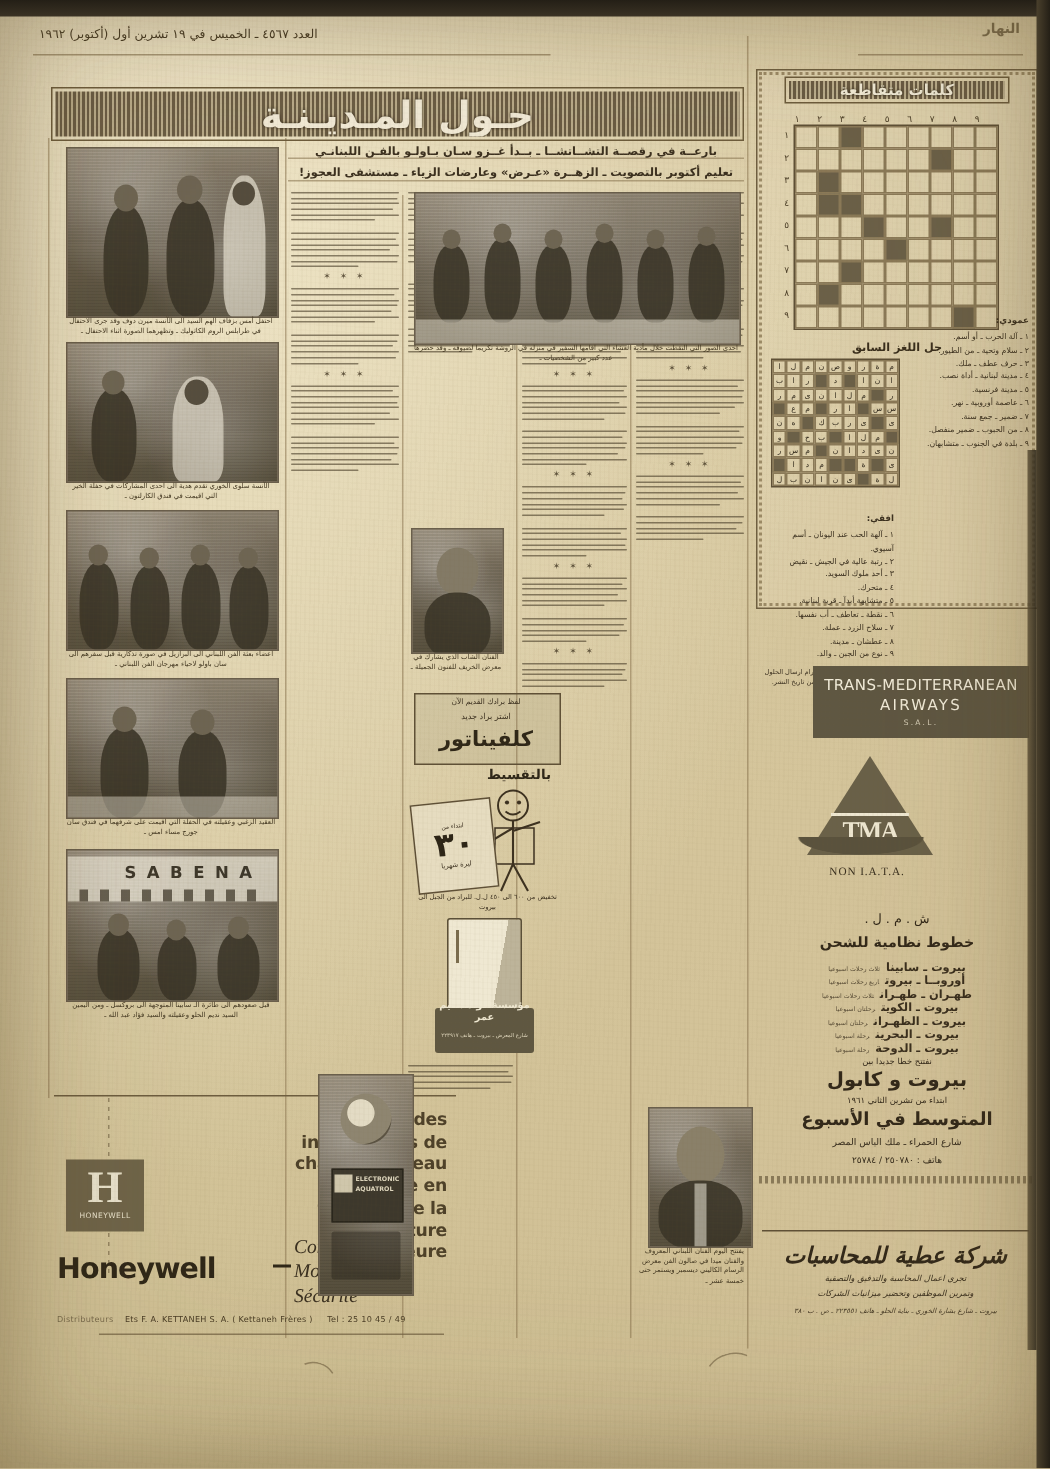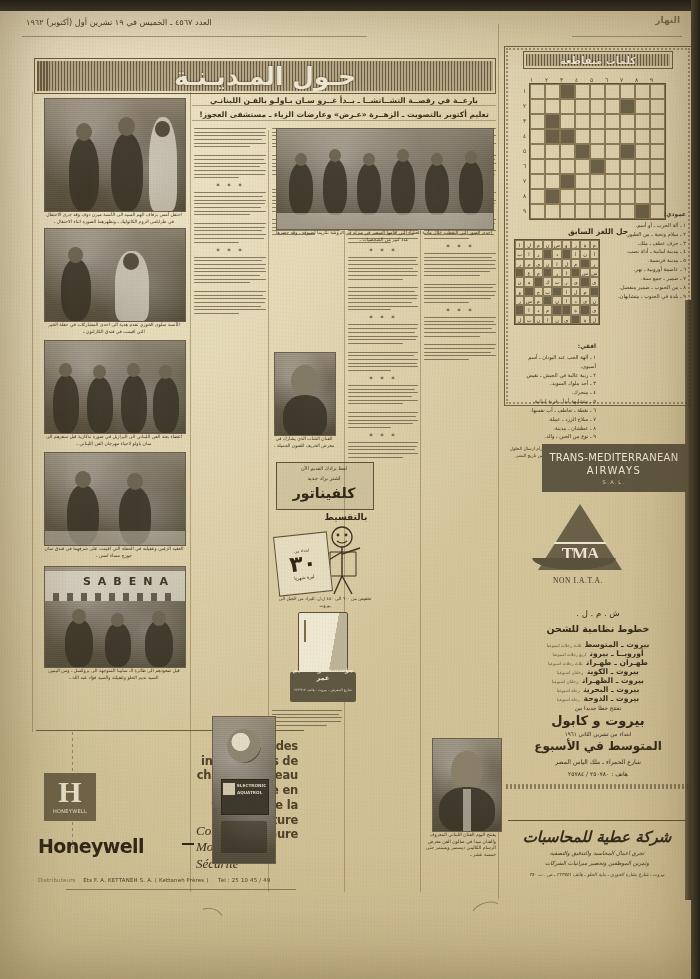--- a/index.html
+++ b/index.html
@@ -930,21 +930,21 @@
       <span id="tmaL3">S.A.L.</span>
     </div>
     <div id="tmaTri"></div>
     <div id="tmaLogoBar"></div>
     <div id="tmaLogo">TMA</div>
     <div id="tmaWing"></div>
     <div id="tmaNon">NON I.A.T.A.</div>
     <div class="ar" id="tmaAr2">ش . م . ل .</div>
     <div class="ar" id="tmaAr3">خطوط نظامية للشحن</div>
     <div id="tmaRoutes">
-        <div class="route" style="top: 200px;"><span>بيروت ـ المتوسط</span><span class="routeSub">ثلاث رحلات اسبوعيا</span></div>
+        <div class="route" style="top: 200px;"><span>بيروت ـ سابينا</span><span class="routeSub">ثلاث رحلات اسبوعيا</span></div>
         <div class="route" style="top: 209px;"><span>أوروبــا ـ بيروت</span><span class="routeSub">اربع رحلات اسبوعيا</span></div>
         <div class="route" style="top: 218px;"><span>طهـران ـ طهـران</span><span class="routeSub">ثلاث رحلات اسبوعيا</span></div>
         <div class="route" style="top: 227px;"><span>بيروت ـ الكويت</span><span class="routeSub">رحلتان اسبوعيا</span></div>
         <div class="route" style="top: 236px;"><span>بيروت ـ الظهـران</span><span class="routeSub">رحلتان اسبوعيا</span></div>
         <div class="route" style="top: 245px;"><span>بيروت ـ البحرين</span><span class="routeSub">رحلة اسبوعيا</span></div>
         <div class="route" style="top: 254px;"><span>بيروت ـ الدوحة</span><span class="routeSub">رحلة اسبوعيا</span></div>
       </div>
     <div class="ar" id="tmaAr4">نفتتح خطا جديدا بين</div>
     <div class="ar" id="tmaCity">بيروت و كابول</div>
     <div class="ar" id="tmaAr5">ابتداء من تشرين الثاني ١٩٦١</div>

